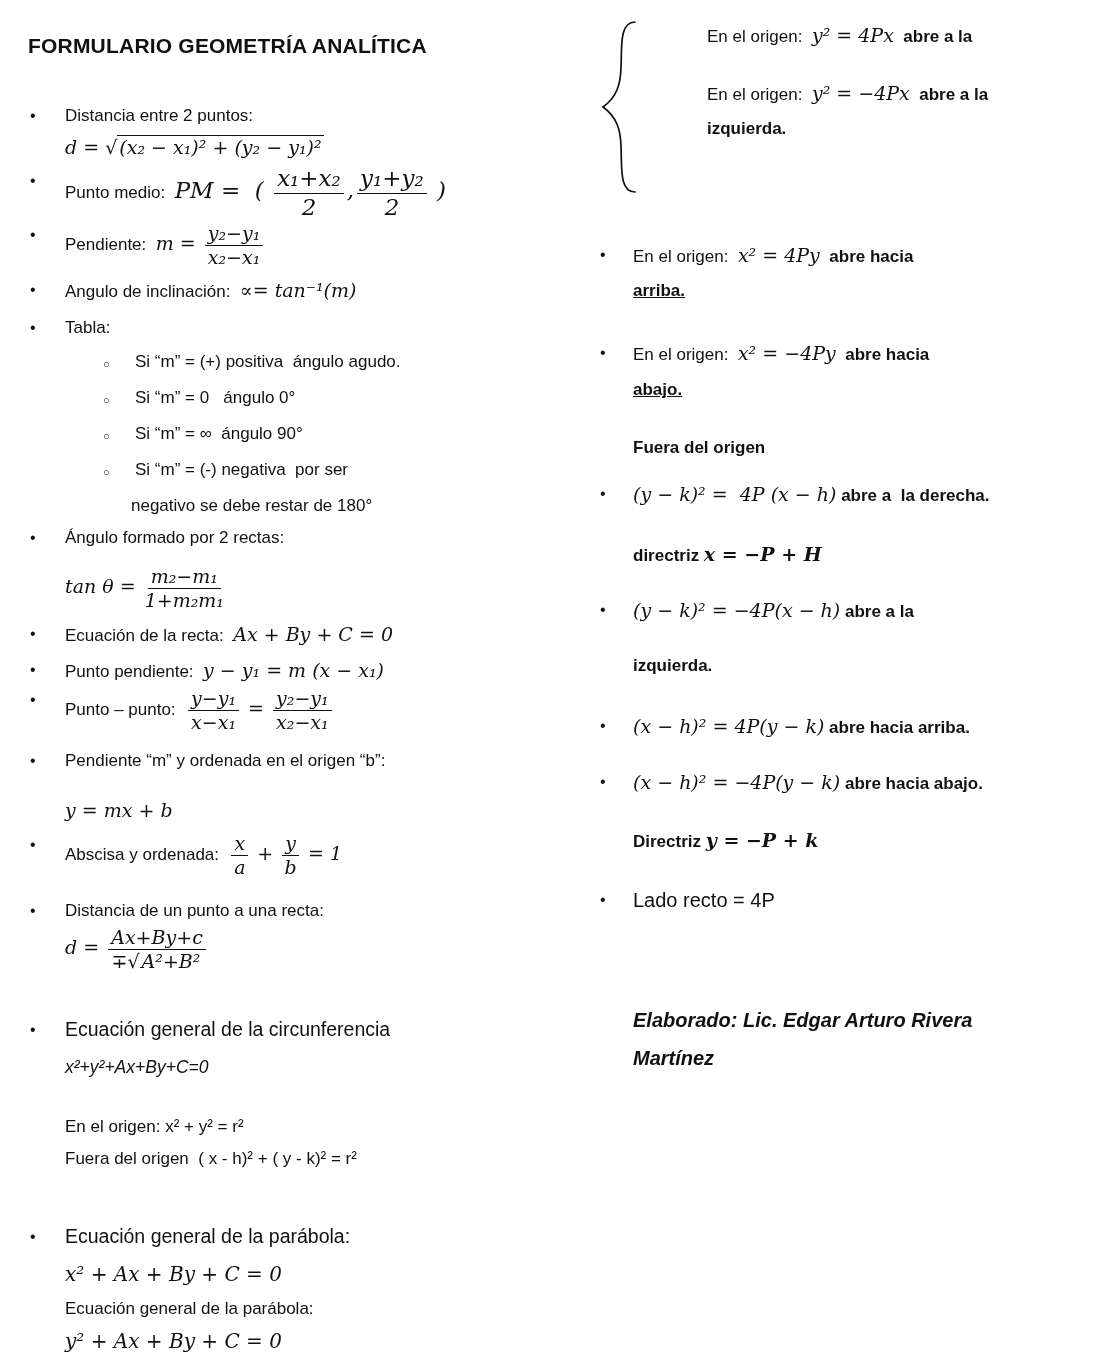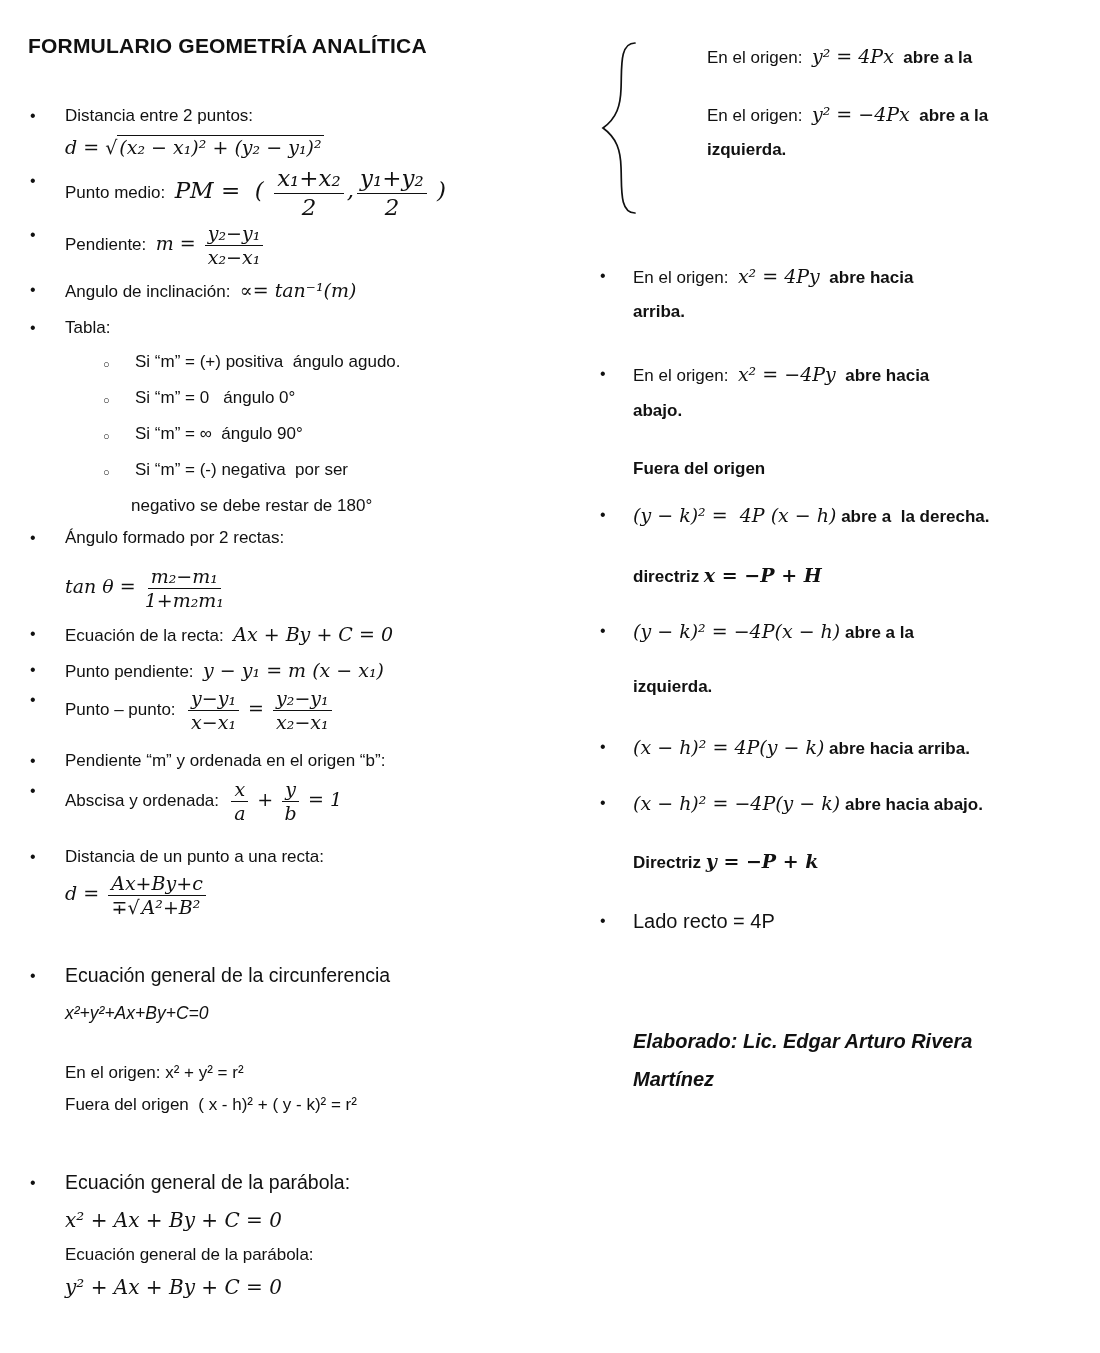--- a/index.html
+++ b/index.html
@@ -2,42 +2,42 @@
 <html><head>
 <meta charset="utf-8">
 <style>
   html,body{margin:0;padding:0;}
   body{
     width:1100px;height:1353px;position:relative;background:#ffffff;color:#111;
     font-family:"Liberation Sans",sans-serif;overflow:hidden;
   }
   .col{position:absolute;top:0;}
   .col-left{left:28px;top:32px;width:515px;}
-  .col-right{left:595px;top:37px;width:488px;}
+  .col-right{left:595px;top:16px;width:488px;}
   .page-title{font-size:21px;font-weight:bold;letter-spacing:.2px;line-height:28px;}
   .line{display:flex;align-items:flex-start;line-height:24px;font-size:17px;}
   .col-right .line{line-height:26px;}
   .content{white-space:pre-wrap;}
   .marker{flex:none;}
   
   .col-left .line.bullet{margin-left:2px;}
   .col-left .line.bullet .marker{width:35px;font-size:16px;}
   .col-left .line.sub{margin-left:75px;}
   .col-left .line.sub .marker{width:32px;font-size:11px;padding-top:2px;}
   .col-left .line.plain,.col-left .line.formula{margin-left:37px;}
   .col-left .line.cont{margin-left:103px;}
   .col-left .li1{margin-left:57px;}
   .col-left .li12{margin-left:47px;}
   
   .col-right .line.plain,.col-right .line.heading,.col-right .line.cont{margin-left:38px;}
   .col-right .line.bullet{margin-left:5px;}
   .col-right .line.bullet .marker{width:33px;font-size:16px;}
   .col-right .ri0,.col-right .ri2{margin-left:40px;}
   .col-right .ri0 .marker,.col-right .ri2 .marker{width:35px;}
-  .col-right .ri1,.col-right .ri3{margin-left:75px;}
+  .col-right .ri1,.col-right .ri3{margin-left:75px;text-decoration:underline;}
   
   .txt{}
   .bold{font-weight:bold;}
   .ital{font-style:italic;}
   .math{font-family:"DejaVu Serif",serif;font-style:italic;font-size:19px;}
   .mbold{font-weight:bold;}
   .frac{display:inline-flex;flex-direction:column;align-items:center;vertical-align:middle;
         margin:0 3px;font-size:16px;line-height:1.12;text-align:center;}
   .frac .num{border-bottom:1.4px solid #111;padding:0 3px 1px 3px;display:inline-block;}
   .frac .den{padding-top:1px;display:inline-block;}
@@ -138,20 +138,23 @@
         <span class="marker">•</span>
         <span class="content"><span class="txt">Punto pendiente:  </span><span class="math">y − y₁ = m (x − x₁)</span></span>
       </div>
       <div class="line bullet li15">
         <span class="marker">•</span>
         <span class="content"><span class="txt">Punto – punto:  </span><span class="frac"><span class="num"><span class="math">y−y₁</span></span><span class="den"><span class="math">x−x₁</span></span></span><span class="math"> = </span><span class="frac"><span class="num"><span class="math">y₂−y₁</span></span><span class="den"><span class="math">x₂−x₁</span></span></span></span>
       </div>
       <div class="line bullet li16">
         <span class="marker">•</span>
         <span class="content"><span class="txt">Pendiente “m” y ordenada en el origen “b”:</span></span>
+      </div>
+      <div class="line formula li17">
+        <span class="content"><span class="math">y = mx + b</span></span>
       </div>
       <div class="line bullet li18">
         <span class="marker">•</span>
         <span class="content"><span class="txt">Abscisa y ordenada:  </span><span class="frac"><span class="num"><span class="math">x</span></span><span class="den"><span class="math">a</span></span></span><span class="math"> + </span><span class="frac"><span class="num"><span class="math">y</span></span><span class="den"><span class="math">b</span></span></span><span class="math"> = 1</span></span>
       </div>
       <div class="line bullet li19">
         <span class="marker">•</span>
         <span class="content"><span class="txt">Distancia de un punto a una recta:</span></span>
       </div>
       <div class="line formula li20">

